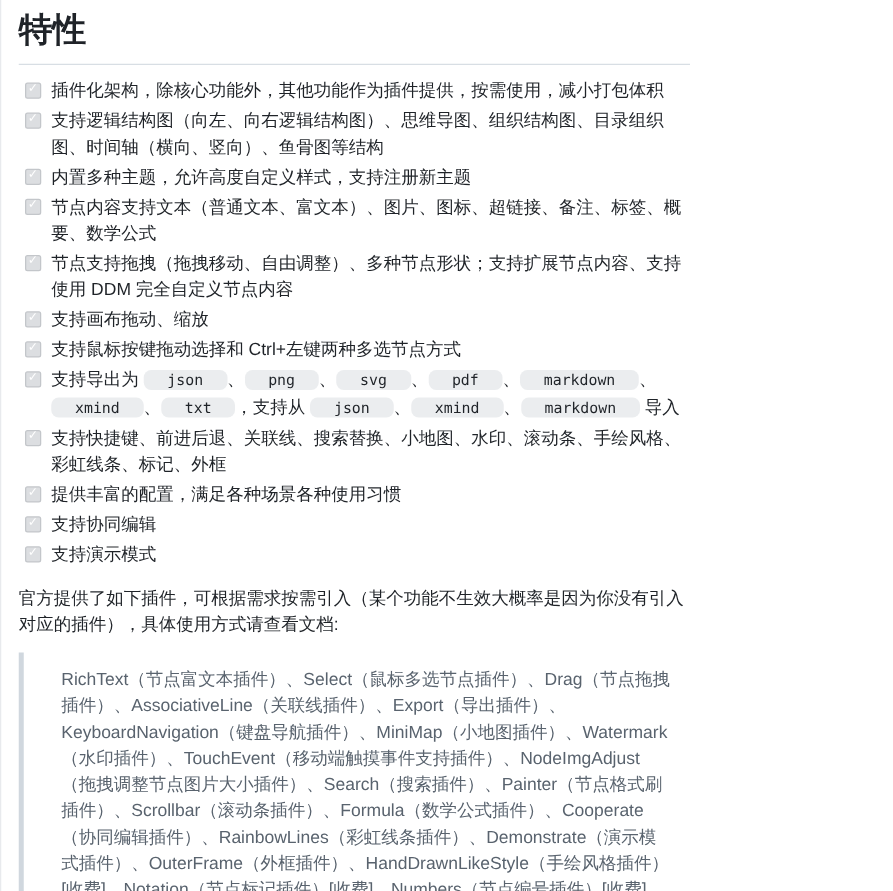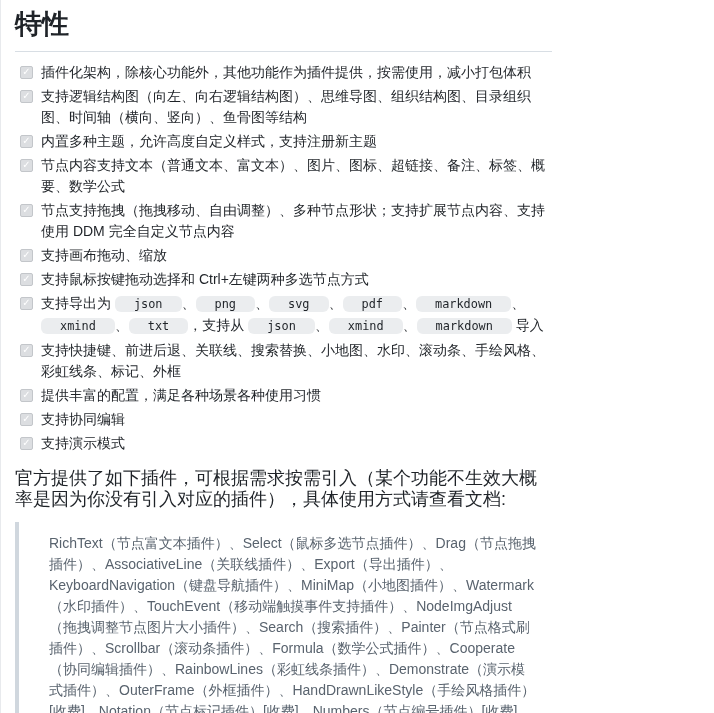--- a/index.html
+++ b/index.html
@@ -62,21 +62,21 @@
   code.inline-code {
     font-family: "DejaVu Sans Mono", "Liberation Mono", monospace;
     font-size: 85%;
     background: rgba(175,184,193,0.25);
     padding: 1px 19px;
     border-radius: 6px;
     color: #1f2328;
     white-space: nowrap;
   }
   p.para {
-    font-size: 18px;
+    font-size: 14px;
     line-height: 21px;
     margin: 13px 0 10px 0;
   }
   blockquote.bq {
     margin: 12px 0 12px 0;
     padding: 1px 14px;
     border-left: 4px solid #d0d7de;
     color: #59636e;
     font-size: 14px;
     line-height: 21px;

